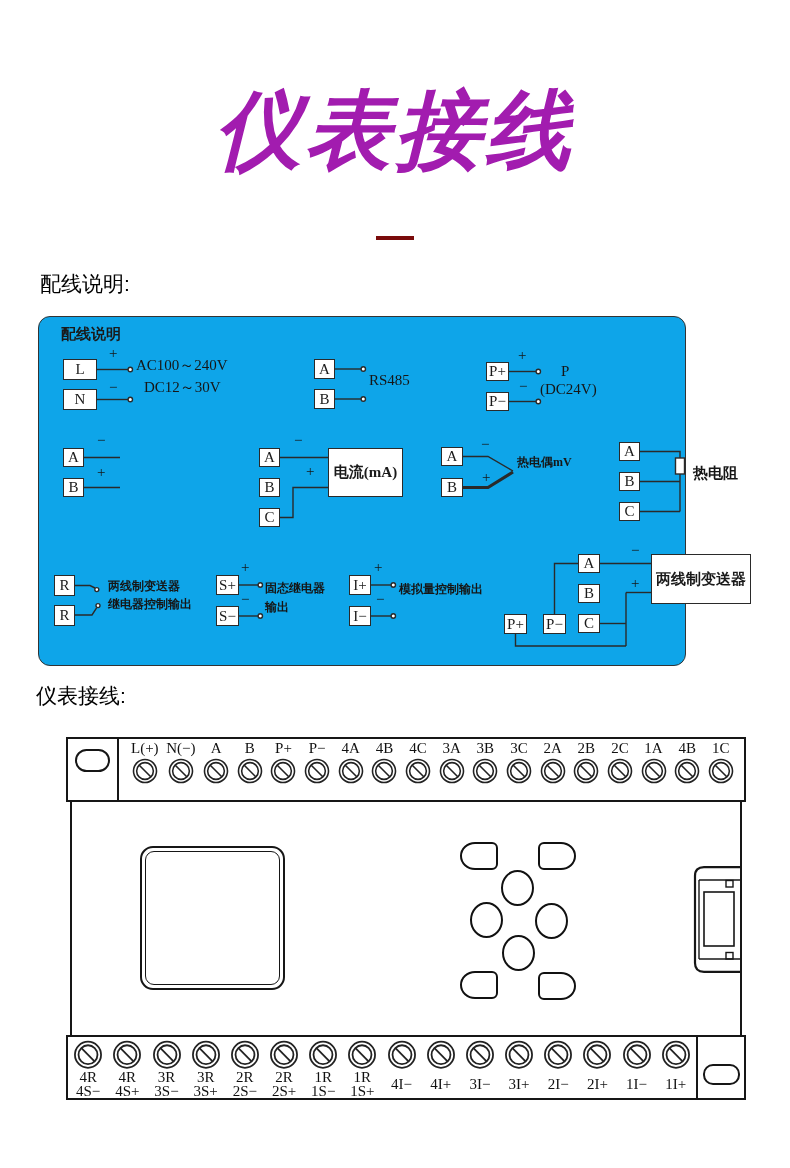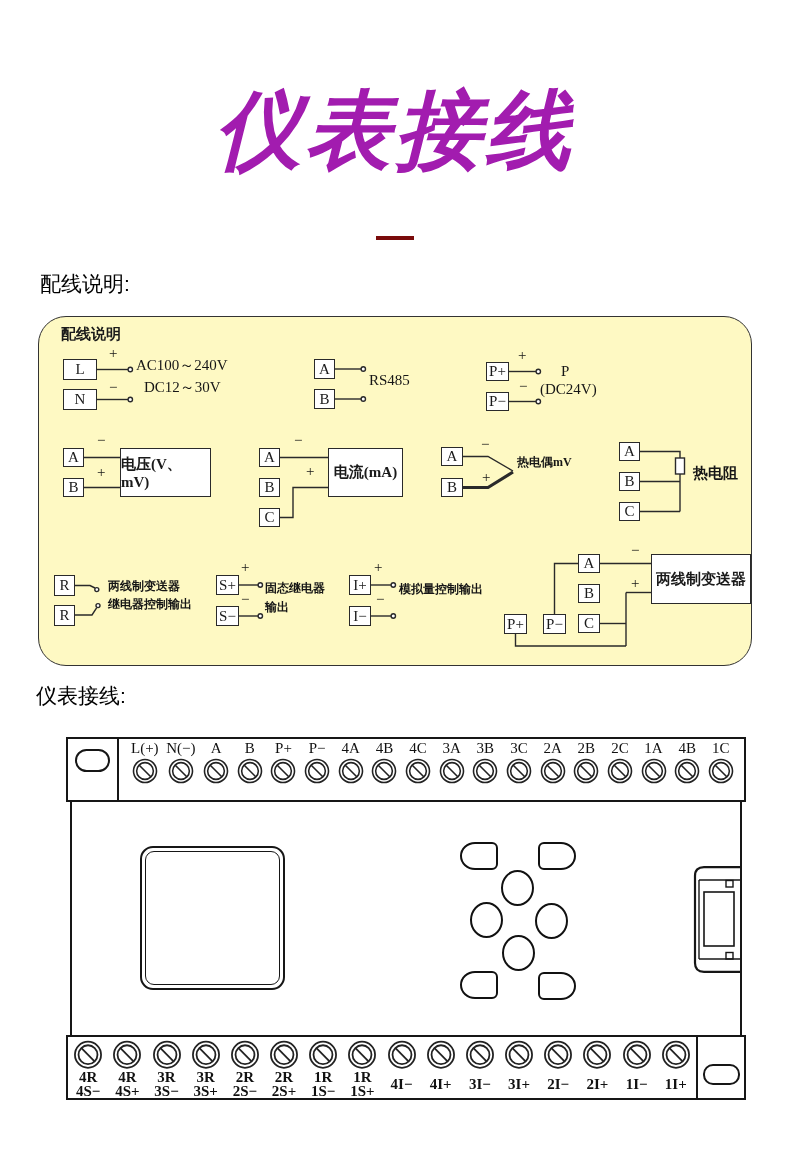--- a/index.html
+++ b/index.html
@@ -9,41 +9,41 @@
   
   .title{position:absolute;top:78px;left:0;right:0;text-align:center;
          font-size:86px;line-height:104px;font-weight:900;font-style:italic;
          letter-spacing:4px;color:#a21caf;margin:0;}
   .title-dash{position:absolute;left:376px;top:236px;width:38px;height:4px;}
   .h2{position:absolute;font-size:21px;font-weight:500;color:#000;}
   .h2-notes{left:40px;top:270px;}
   .h2-diagram{left:36px;top:682px;}
 
   
-  .wbox{position:absolute;left:38px;top:316px;width:714px;height:350px;
-        border:1.4px solid #333;border-radius:28px;box-sizing:border-box;background:#fef9c3;}
+  .wbox{position:absolute;left:38px;top:316px;width:648px;height:350px;
+        border:1.4px solid #333;border-radius:12px;box-sizing:border-box;background:#0ea5e9;}
   .wires{position:absolute;left:0;top:0;}
   .wbox-title{position:absolute;left:22px;top:8px;font-family:"Liberation Serif","DejaVu Serif",serif;
         font-size:15px;font-weight:bold;color:#1a1a1a;}
   .tbox{position:absolute;border:1.4px solid #2a2a2a;background:#fff;box-sizing:border-box;
         display:flex;align-items:center;justify-content:center;
         font-family:"Liberation Serif","DejaVu Serif",serif;font-size:15px;color:#1a1a1a;}
   .tbox.big{font-weight:bold;}
   .lbl{position:absolute;font-family:"Liberation Serif","DejaVu Serif",serif;
        font-size:15px;font-weight:bold;color:#161616;white-space:nowrap;line-height:1.15;}
   .lbl.s{font-size:12px;}
   .lbl.plain{font-weight:normal;font-family:Liberation Serif, serif;}
   .pm{position:absolute;font-family:"Liberation Serif","DejaVu Serif",serif;
       font-size:15px;color:#161616;line-height:1;}
 
   
   .device{position:absolute;left:66px;top:737px;width:680px;}
   .strip{display:flex;box-sizing:border-box;background:#fff;border:2px solid #161616;}
   .top-strip{height:65px;}
-  .bottom-strip{height:65px;font-weight:bold;}
+  .bottom-strip{height:65px;}
   .dev-body{position:relative;height:233px;margin:0 4px;box-sizing:border-box;
             border-left:2px solid #161616;border-right:2px solid #161616;background:#fff;}
   .corner-cell{width:51px;border-right:2px solid #161616;box-sizing:border-box;
                display:flex;justify-content:center;}
   .corner-cell.right{width:48px;border-right:none;border-left:2px solid #161616;}
   .oval{box-sizing:border-box;background:#fff;}
   .oval.big{width:35px;height:23px;border:2.4px solid #161616;border-radius:12px;margin-top:10px;}
   .oval.small{width:37px;height:21px;border:2px solid #161616;border-radius:10px;margin-top:27px;}
   .top-terms{flex:1;display:flex;justify-content:space-between;padding:1px 10px 0 12px;}
   .term-t{display:flex;flex-direction:column;align-items:center;}
@@ -152,21 +152,20 @@
     <div class="tbox" style="left:447px;top:75px;width:23px;height:19px">P−</div>
     <div class="pm" style="left:479px;top:31px">+</div>
     <div class="pm" style="left:480px;top:62px">−</div>
     <div class="lbl plain" style="left:522px;top:46px">P</div>
     <div class="lbl plain" style="left:501px;top:64px">(DC24V)</div>
 
     <div class="tbox" style="left:24px;top:131px;width:21px;height:19px">A</div>
     <div class="tbox" style="left:24px;top:161px;width:21px;height:19px">B</div>
     <div class="pm" style="left:58px;top:116px">−</div>
     <div class="pm" style="left:58px;top:148px">+</div>
-    <div class="tbox big" style="left:81px;top:131px;width:91px;height:49px">电压(V、mV)</div>
 
     <div class="tbox" style="left:220px;top:131px;width:21px;height:19px">A</div>
     <div class="tbox" style="left:220px;top:161px;width:21px;height:19px">B</div>
     <div class="tbox" style="left:220px;top:191px;width:21px;height:19px">C</div>
     <div class="pm" style="left:255px;top:116px">−</div>
     <div class="pm" style="left:267px;top:147px">+</div>
     <div class="tbox big" style="left:289px;top:131px;width:75px;height:49px">电流(mA)</div>
 
     <div class="tbox" style="left:402px;top:130px;width:22px;height:19px">A</div>
     <div class="tbox" style="left:402px;top:161px;width:22px;height:19px">B</div>

